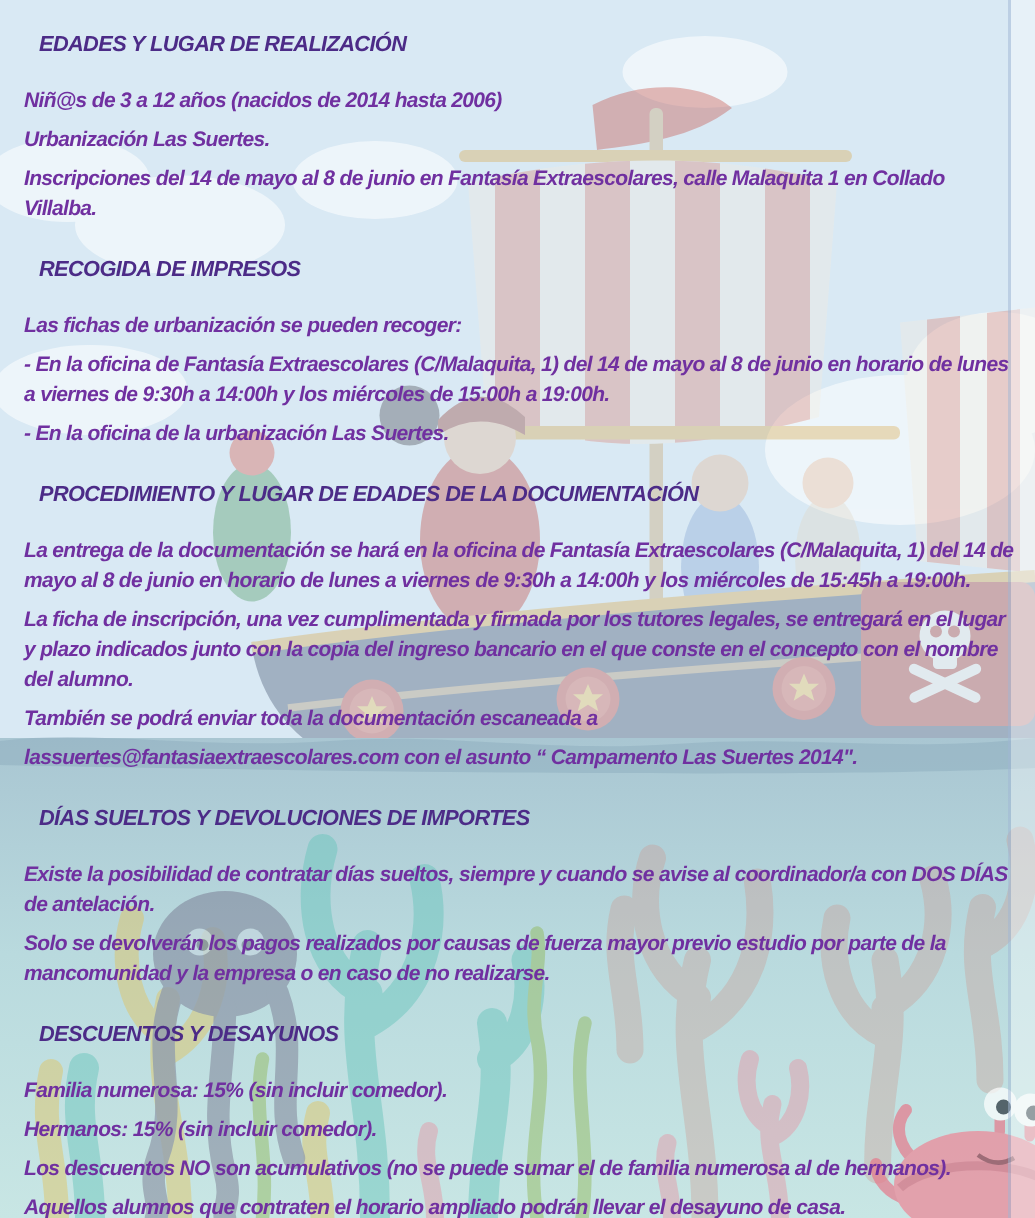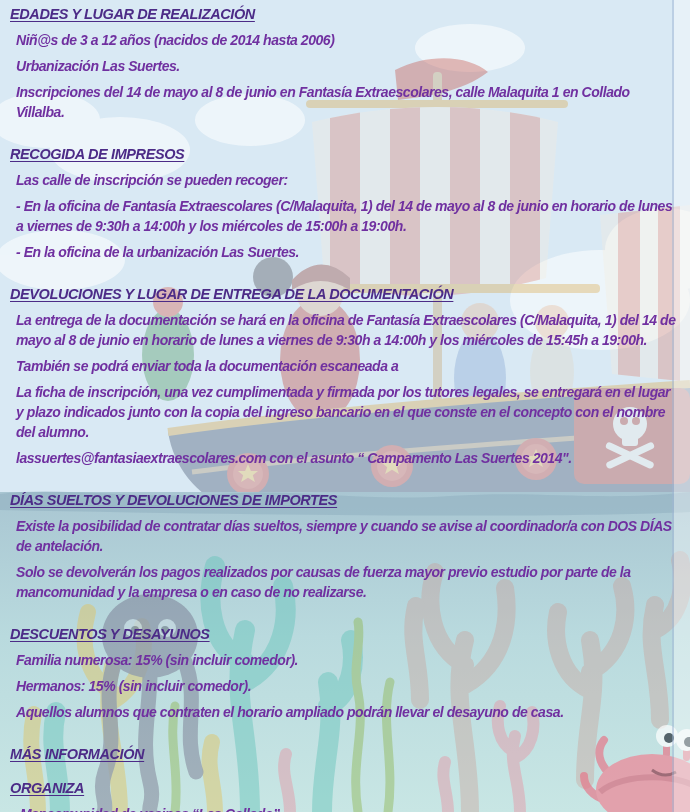--- a/index.html
+++ b/index.html
@@ -17,25 +17,24 @@
   .bg{
     position:absolute;inset:0;z-index:0;
   }
   .page-text{
     position:absolute;inset:0;z-index:2;
     padding:4px 8px 0 10px;
     box-sizing:border-box;
   }
   .section{margin:0 0 22px 0;}
   .section h2{
-    margin:0;
+    margin:16px;
     font:italic 700 14.5px/20px "Liberation Sans",sans-serif;
     letter-spacing:-0.4px;
     color:var(--heading-text);
-    text-decoration:underline;
     text-underline-offset:2px;
   }
   .section p{
     margin:6px;
     font:italic 700 14px/20px "Liberation Sans",sans-serif;
     letter-spacing:-0.45px;
     color:var(--body-text);
   }
   .sec-mas{margin-top:4px;margin-bottom:14px;}
   .sec-organiza{margin-bottom:0;}
@@ -221,43 +220,44 @@
 
   <div class="section">
     <h2>EDADES Y LUGAR DE REALIZACIÓN</h2>
     <p>Niñ@s de 3 a 12 años (nacidos de 2014 hasta 2006)</p>
     <p>Urbanización Las Suertes.</p>
     <p>Inscripciones del 14 de mayo al 8 de junio en Fantasía Extraescolares, calle Malaquita 1 en Collado Villalba.</p>
   </div>
 
   <div class="section">
     <h2>RECOGIDA DE IMPRESOS</h2>
-    <p>Las calle de inscripción se pueden recoger:</p>
+    <p>Las fichas de urbanización se pueden recoger:</p>
     <p>- En la oficina de Fantasía Extraescolares (C/Malaquita, 1) del 14 de mayo al 8 de junio en horario de lunes a viernes de 9:30h a 14:00h y los miércoles de 15:00h a 19:00h.</p>
     <p>- En la oficina de la urbanización Las Suertes.</p>
   </div>
 
   <div class="section">
-    <h2>DEVOLUCIONES Y LUGAR DE ENTREGA DE LA DOCUMENTACIÓN</h2>
+    <h2>PROCEDIMIENTO Y LUGAR DE EDADES DE LA DOCUMENTACIÓN</h2>
     <p>La entrega de la documentación se hará en la oficina de Fantasía Extraescolares (C/Malaquita, 1) del 14 de mayo al 8 de junio en horario de lunes a viernes de 9:30h a 14:00h y los miércoles de 15:45h a 19:00h.</p>
+    <p>La ficha de inscripción, una vez cumplimentada y firmada por los tutores legales, se entregará en el lugar y plazo indicados junto con la copia del ingreso bancario en el que conste en el concepto con el nombre del alumno.</p>
     <p>También se podrá enviar toda la documentación escaneada a</p>
-    <p>La ficha de inscripción, una vez cumplimentada y firmada por los tutores legales, se entregará en el lugar y plazo indicados junto con la copia del ingreso bancario en el que conste en el concepto con el nombre del alumno.</p>
     <p>lassuertes@fantasiaextraescolares.com con el asunto “ Campamento Las Suertes 2014".</p>
   </div>
 
   <div class="section">
     <h2>DÍAS SUELTOS Y DEVOLUCIONES DE IMPORTES</h2>
     <p>Existe la posibilidad de contratar días sueltos, siempre y cuando se avise al coordinador/a con DOS DÍAS de antelación.</p>
     <p>Solo se devolverán los pagos realizados por causas de fuerza mayor previo estudio por parte de la mancomunidad y la empresa o en caso de no realizarse.</p>
   </div>
 
   <div class="section">
     <h2>DESCUENTOS Y DESAYUNOS</h2>
     <p>Familia numerosa: 15% (sin incluir comedor).</p>
     <p>Hermanos: 15% (sin incluir comedor).</p>
+    <p>Los descuentos NO son acumulativos (no se puede sumar el de familia numerosa al de hermanos).</p>
     <p>Aquellos alumnos que contraten el horario ampliado podrán llevar el desayuno de casa.</p>
   </div>
 
   <div class="section sec-mas">
     <h2>MÁS INFORMACIÓN</h2>
   </div>
 
   <div class="section sec-organiza">
     <h2>ORGANIZA</h2>
     <p>Mancomunidad de vecinos “Las Collado”</p>

